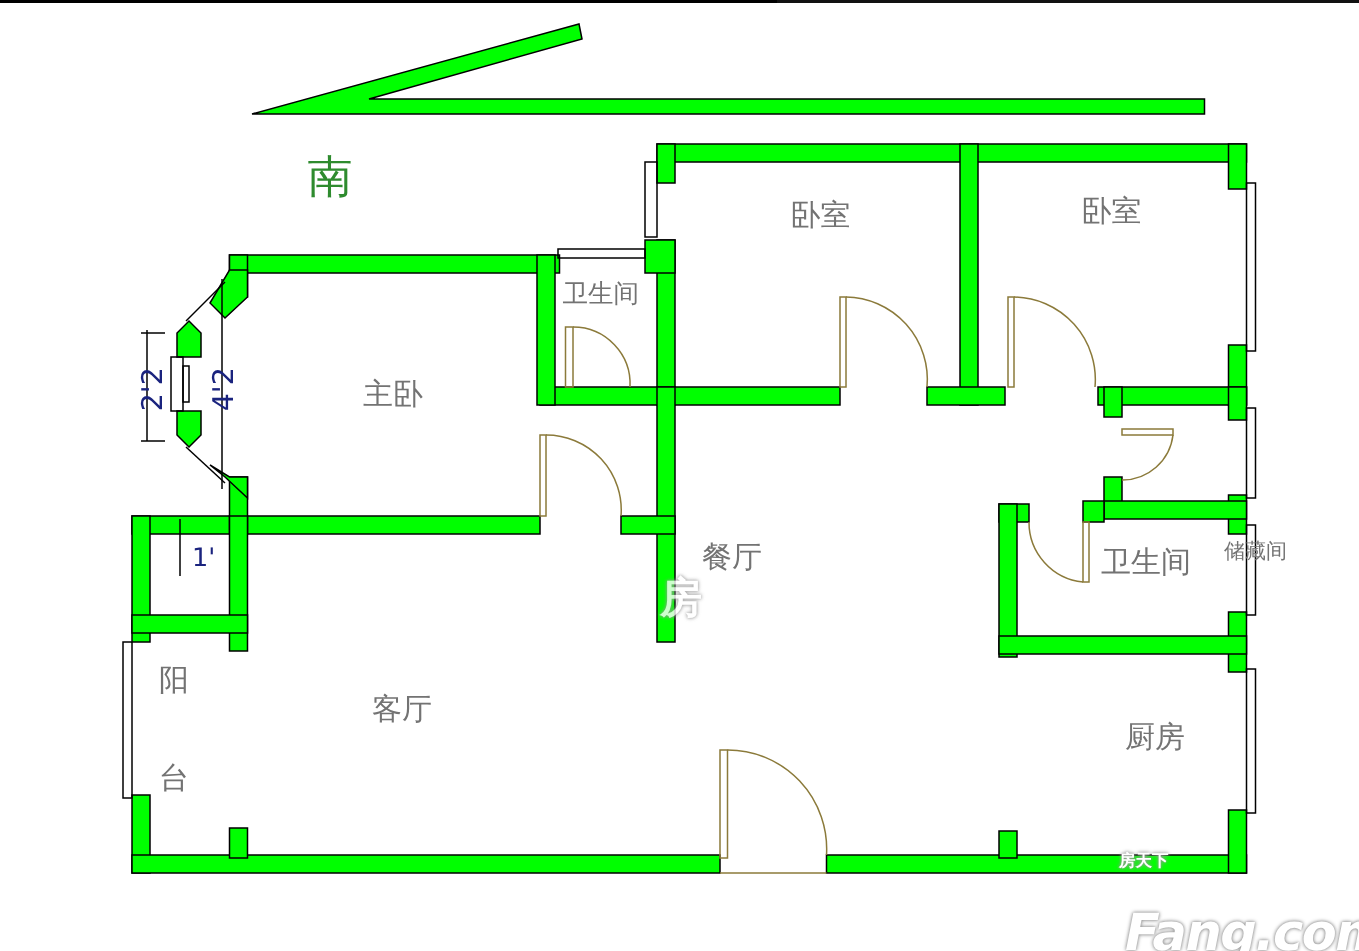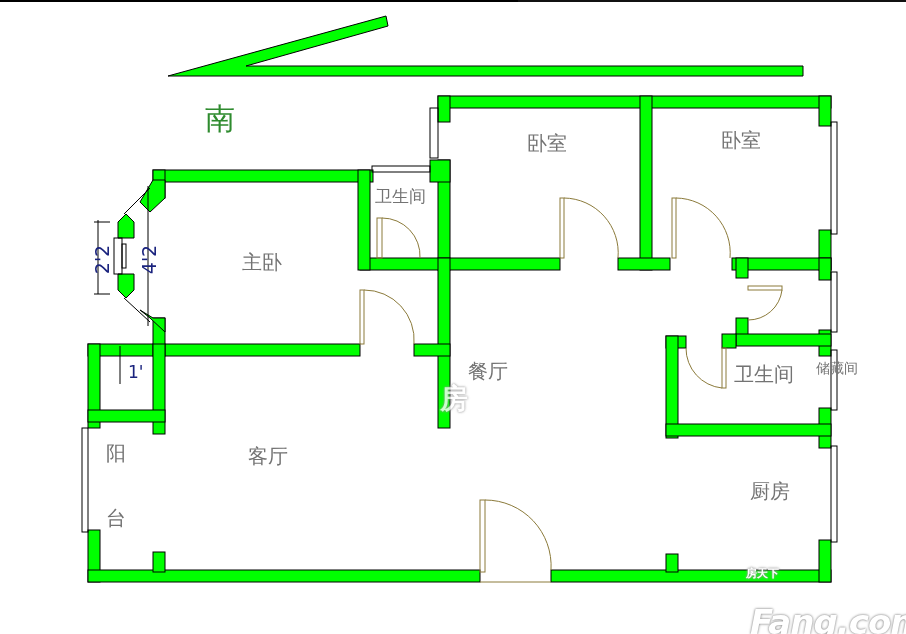--- a/index.html
+++ b/index.html
@@ -130,21 +130,21 @@
 
 <div class="lbl dir" style="left:205px;top:104px;">南</div>
 
 <div class="lbl big" style="left:218px;top:252px;margin-left:24px;">主卧</div>
 <div class="lbl mid" style="left:375px;top:188px;">卫生间</div>
 <div class="lbl big" style="left:527px;top:133px;">卧室</div>
 <div class="lbl big" style="left:721px;top:130px;">卧室</div>
 <div class="lbl big" style="left:468px;top:361px;">餐厅</div>
 <div class="lbl sm" style="left:816px;top:313px;margin-top:48px;">储藏间</div>
 <div class="lbl big" style="left:734px;top:364px;">卫生间</div>
-<div class="lbl big" style="left:248px;top:446px;">客厅</div>
+<div class="lbl big" style="left:248px;top:462px;">客厅</div>
 <div class="lbl big" style="left:750px;top:481px;">厨房</div>
 <div class="lbl big" style="left:106px;top:443px;">阳</div>
 <div class="lbl big" style="left:106px;top:508px;">台</div>
 
 <div class="dim" style="left:88px;top:250px;">2'2</div>
 <div class="dim" style="left:135px;top:250px;">4'2</div>
 <div class="lbl" style="left:128px;top:364px;font-size:17px;color:#1a237e;">1'</div>
 
 <div class="wm" style="left:440px;top:380px;font-size:28px;opacity:0.8;">房</div>
 <div class="wm" style="left:746px;top:566px;font-size:11px;">房天下</div>

